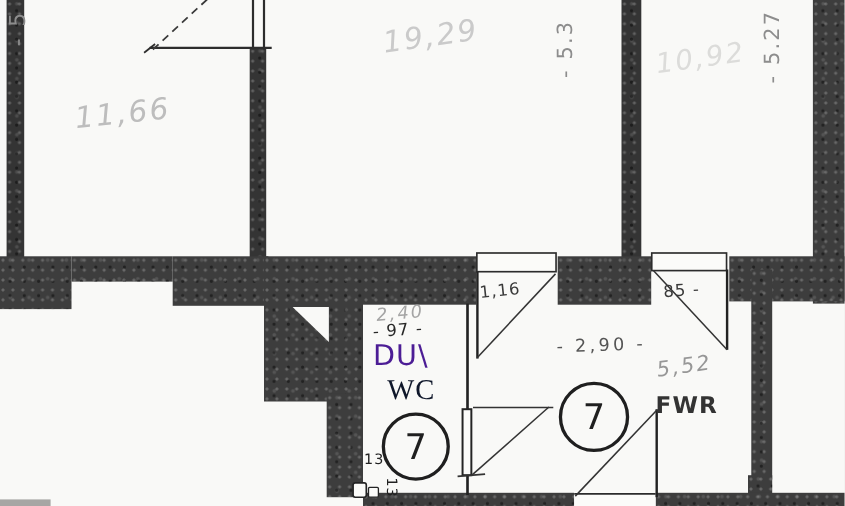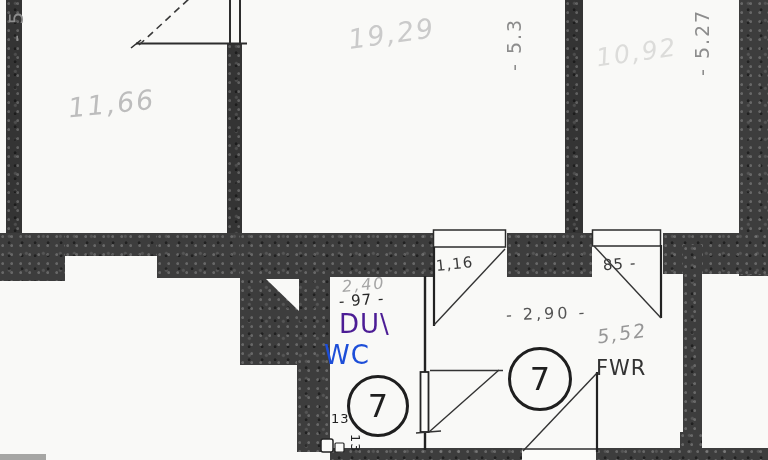--- a/index.html
+++ b/index.html
@@ -92,31 +92,31 @@
   <div class="lbl pencil" style="left:348px;top:20px;font-size:27px;color:#cacaca;transform:rotate(-8deg);">19,29</div>
   <div class="lbl pencil" style="left:596px;top:40px;font-size:25px;color:#dcdcda;transform:rotate(-8deg);">10,92</div>
 
   <div class="lbl vdim" style="left:26px;top:22px;font-size:20px;">- 5</div>
   <div class="lbl vdim" style="left:524px;top:52px;font-size:19px;">- 5.3</div>
   <div class="lbl vdim" style="left:712px;top:57px;font-size:19px;">- 5.27</div>
 
   <div class="lbl pencil" style="left:342px;top:277px;font-size:16px;color:#a5a5a5;transform:rotate(-5deg);">2,40</div>
   <div class="lbl ink" style="left:339px;top:293px;font-size:15px;color:#282828;transform:rotate(-4deg);">- 97 -</div>
   <div class="lbl ink" style="left:339px;top:311px;font-size:26px;color:#4c1d95;">DU\</div>
-  <div class="lbl ink" style="left:324px;top:342px;font-size:26px;color:#1d4ed8;">WC</div>
+  <div class="lbl ink" style="left:352px;top:342px;font-size:26px;color:#0f172a;font-family:Liberation Serif, serif;">WC</div>
   <div class="circle7" style="left:347px;top:375px;width:56px;height:56px;">
     <span>7</span>
   </div>
 
   <div class="lbl ink" style="left:436px;top:257px;font-size:15px;color:#3a3a3a;transform:rotate(-6deg);">1,16</div>
   <div class="lbl ink" style="left:603px;top:257px;font-size:15px;color:#3a3a3a;transform:rotate(-4deg);">85 -</div>
 
   <div class="lbl ink" style="left:506px;top:306px;font-size:16px;color:#555;letter-spacing:3px;transform:rotate(-2deg);">- 2,90 -</div>
   <div class="lbl pencil" style="left:597px;top:324px;font-size:19px;color:#979797;transform:rotate(-8deg);">5,52</div>
-  <div class="lbl ink" style="left:596px;top:358px;font-size:21px;color:#333;">FWR</div>
+  <div class="lbl ink" style="left:596px;top:358px;font-size:21px;color:#333;font-weight:bold;">FWR</div>
   <div class="circle7" style="left:508px;top:347px;width:58px;height:58px;">
     <span>7</span>
   </div>
 
   <div class="lbl ink" style="left:331px;top:412px;font-size:13px;color:#222;">13</div>
   <div class="lbl ink vdim90" style="left:362px;top:434px;font-size:13px;color:#222;z-index:9;">13</div>
 
 </div>
 
 </body></html>

